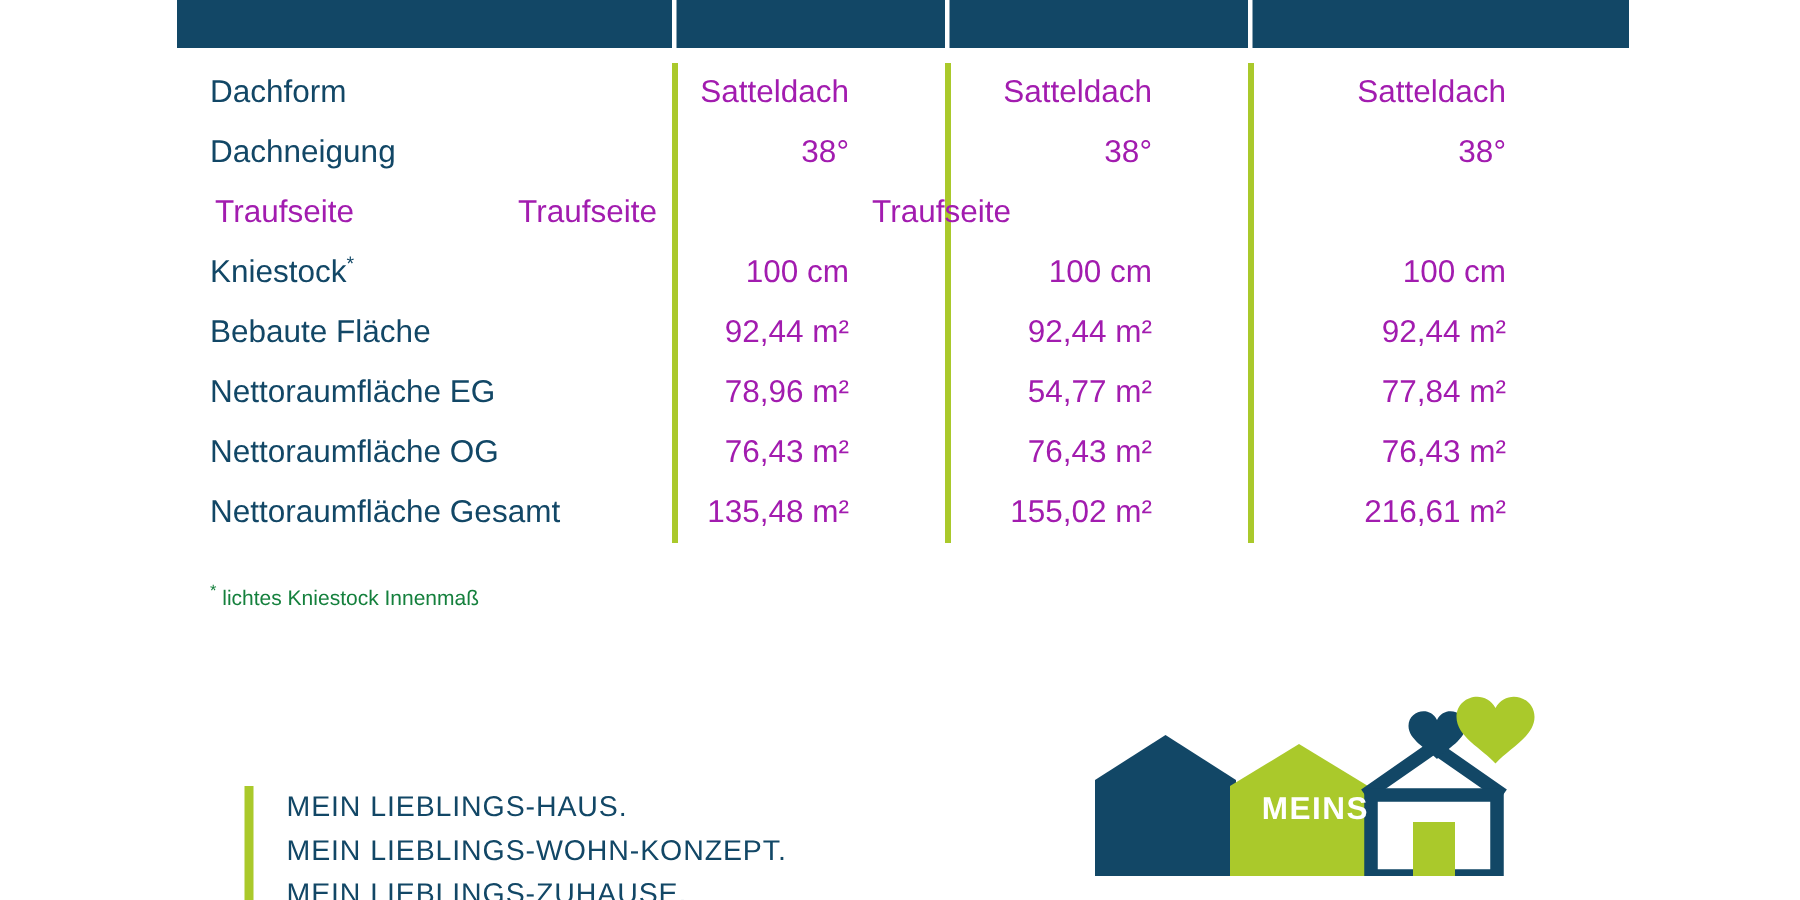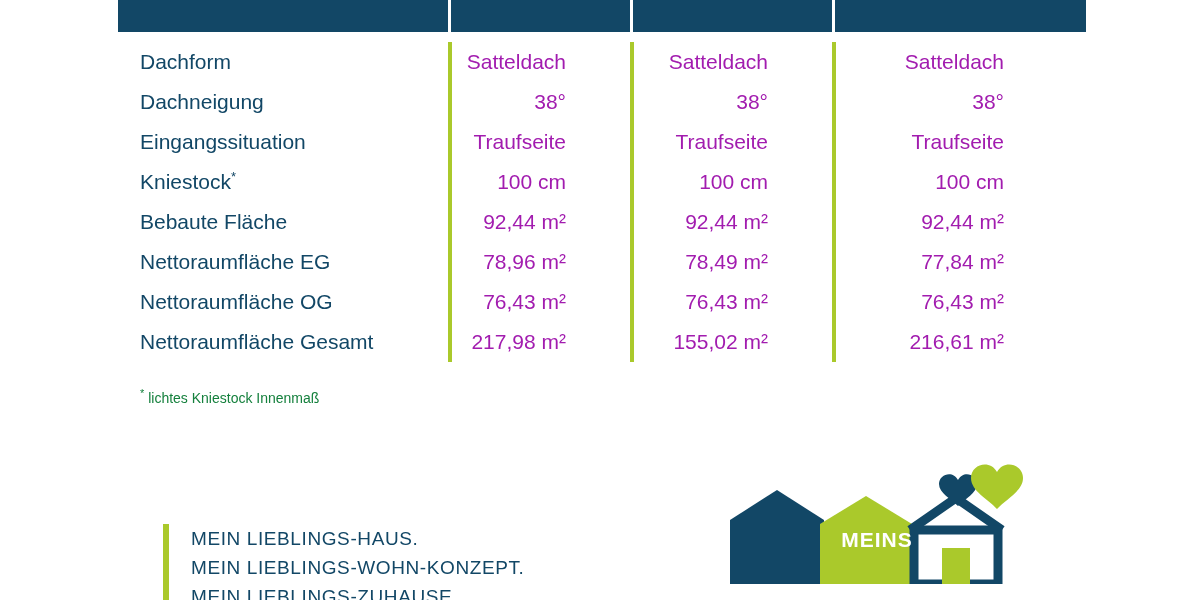--- a/index.html
+++ b/index.html
@@ -172,21 +172,20 @@
     </div>
 
     <div class="row">
       <div class="cell-label"><span>Dachneigung</span><sup></sup></div>
       <div class="cell-val v1">38°</div>
       <div class="cell-val v2">38°</div>
       <div class="cell-val v3">38°</div>
     </div>
 
     <div class="row">
-      <div class="cell-label"><span>Eingangssituation</span><sup></sup></div>
       <div class="cell-val v1">Traufseite</div>
       <div class="cell-val v2">Traufseite</div>
       <div class="cell-val v3">Traufseite</div>
     </div>
 
     <div class="row">
       <div class="cell-label"><span>Kniestock</span><sup>*</sup></div>
       <div class="cell-val v1">100 cm</div>
       <div class="cell-val v2">100 cm</div>
       <div class="cell-val v3">100 cm</div>
@@ -195,34 +194,34 @@
     <div class="row">
       <div class="cell-label"><span>Bebaute Fläche</span><sup></sup></div>
       <div class="cell-val v1">92,44 m²</div>
       <div class="cell-val v2">92,44 m²</div>
       <div class="cell-val v3">92,44 m²</div>
     </div>
 
     <div class="row">
       <div class="cell-label"><span>Nettoraumfläche EG</span><sup></sup></div>
       <div class="cell-val v1">78,96 m²</div>
-      <div class="cell-val v2">78,49 m²</div>
+      <div class="cell-val v2">54,77 m²</div>
       <div class="cell-val v3">77,84 m²</div>
     </div>
 
     <div class="row">
       <div class="cell-label"><span>Nettoraumfläche OG</span><sup></sup></div>
       <div class="cell-val v1">76,43 m²</div>
       <div class="cell-val v2">76,43 m²</div>
       <div class="cell-val v3">76,43 m²</div>
     </div>
 
     <div class="row">
       <div class="cell-label"><span>Nettoraumfläche Gesamt</span><sup></sup></div>
-      <div class="cell-val v1">217,98 m²</div>
+      <div class="cell-val v1">135,48 m²</div>
       <div class="cell-val v2">155,02 m²</div>
       <div class="cell-val v3">216,61 m²</div>
     </div>
 
   </div>
 
   <div class="footnote">
     <sup>*</sup><span> lichtes Kniestock Innenmaß</span>
   </div>
 

